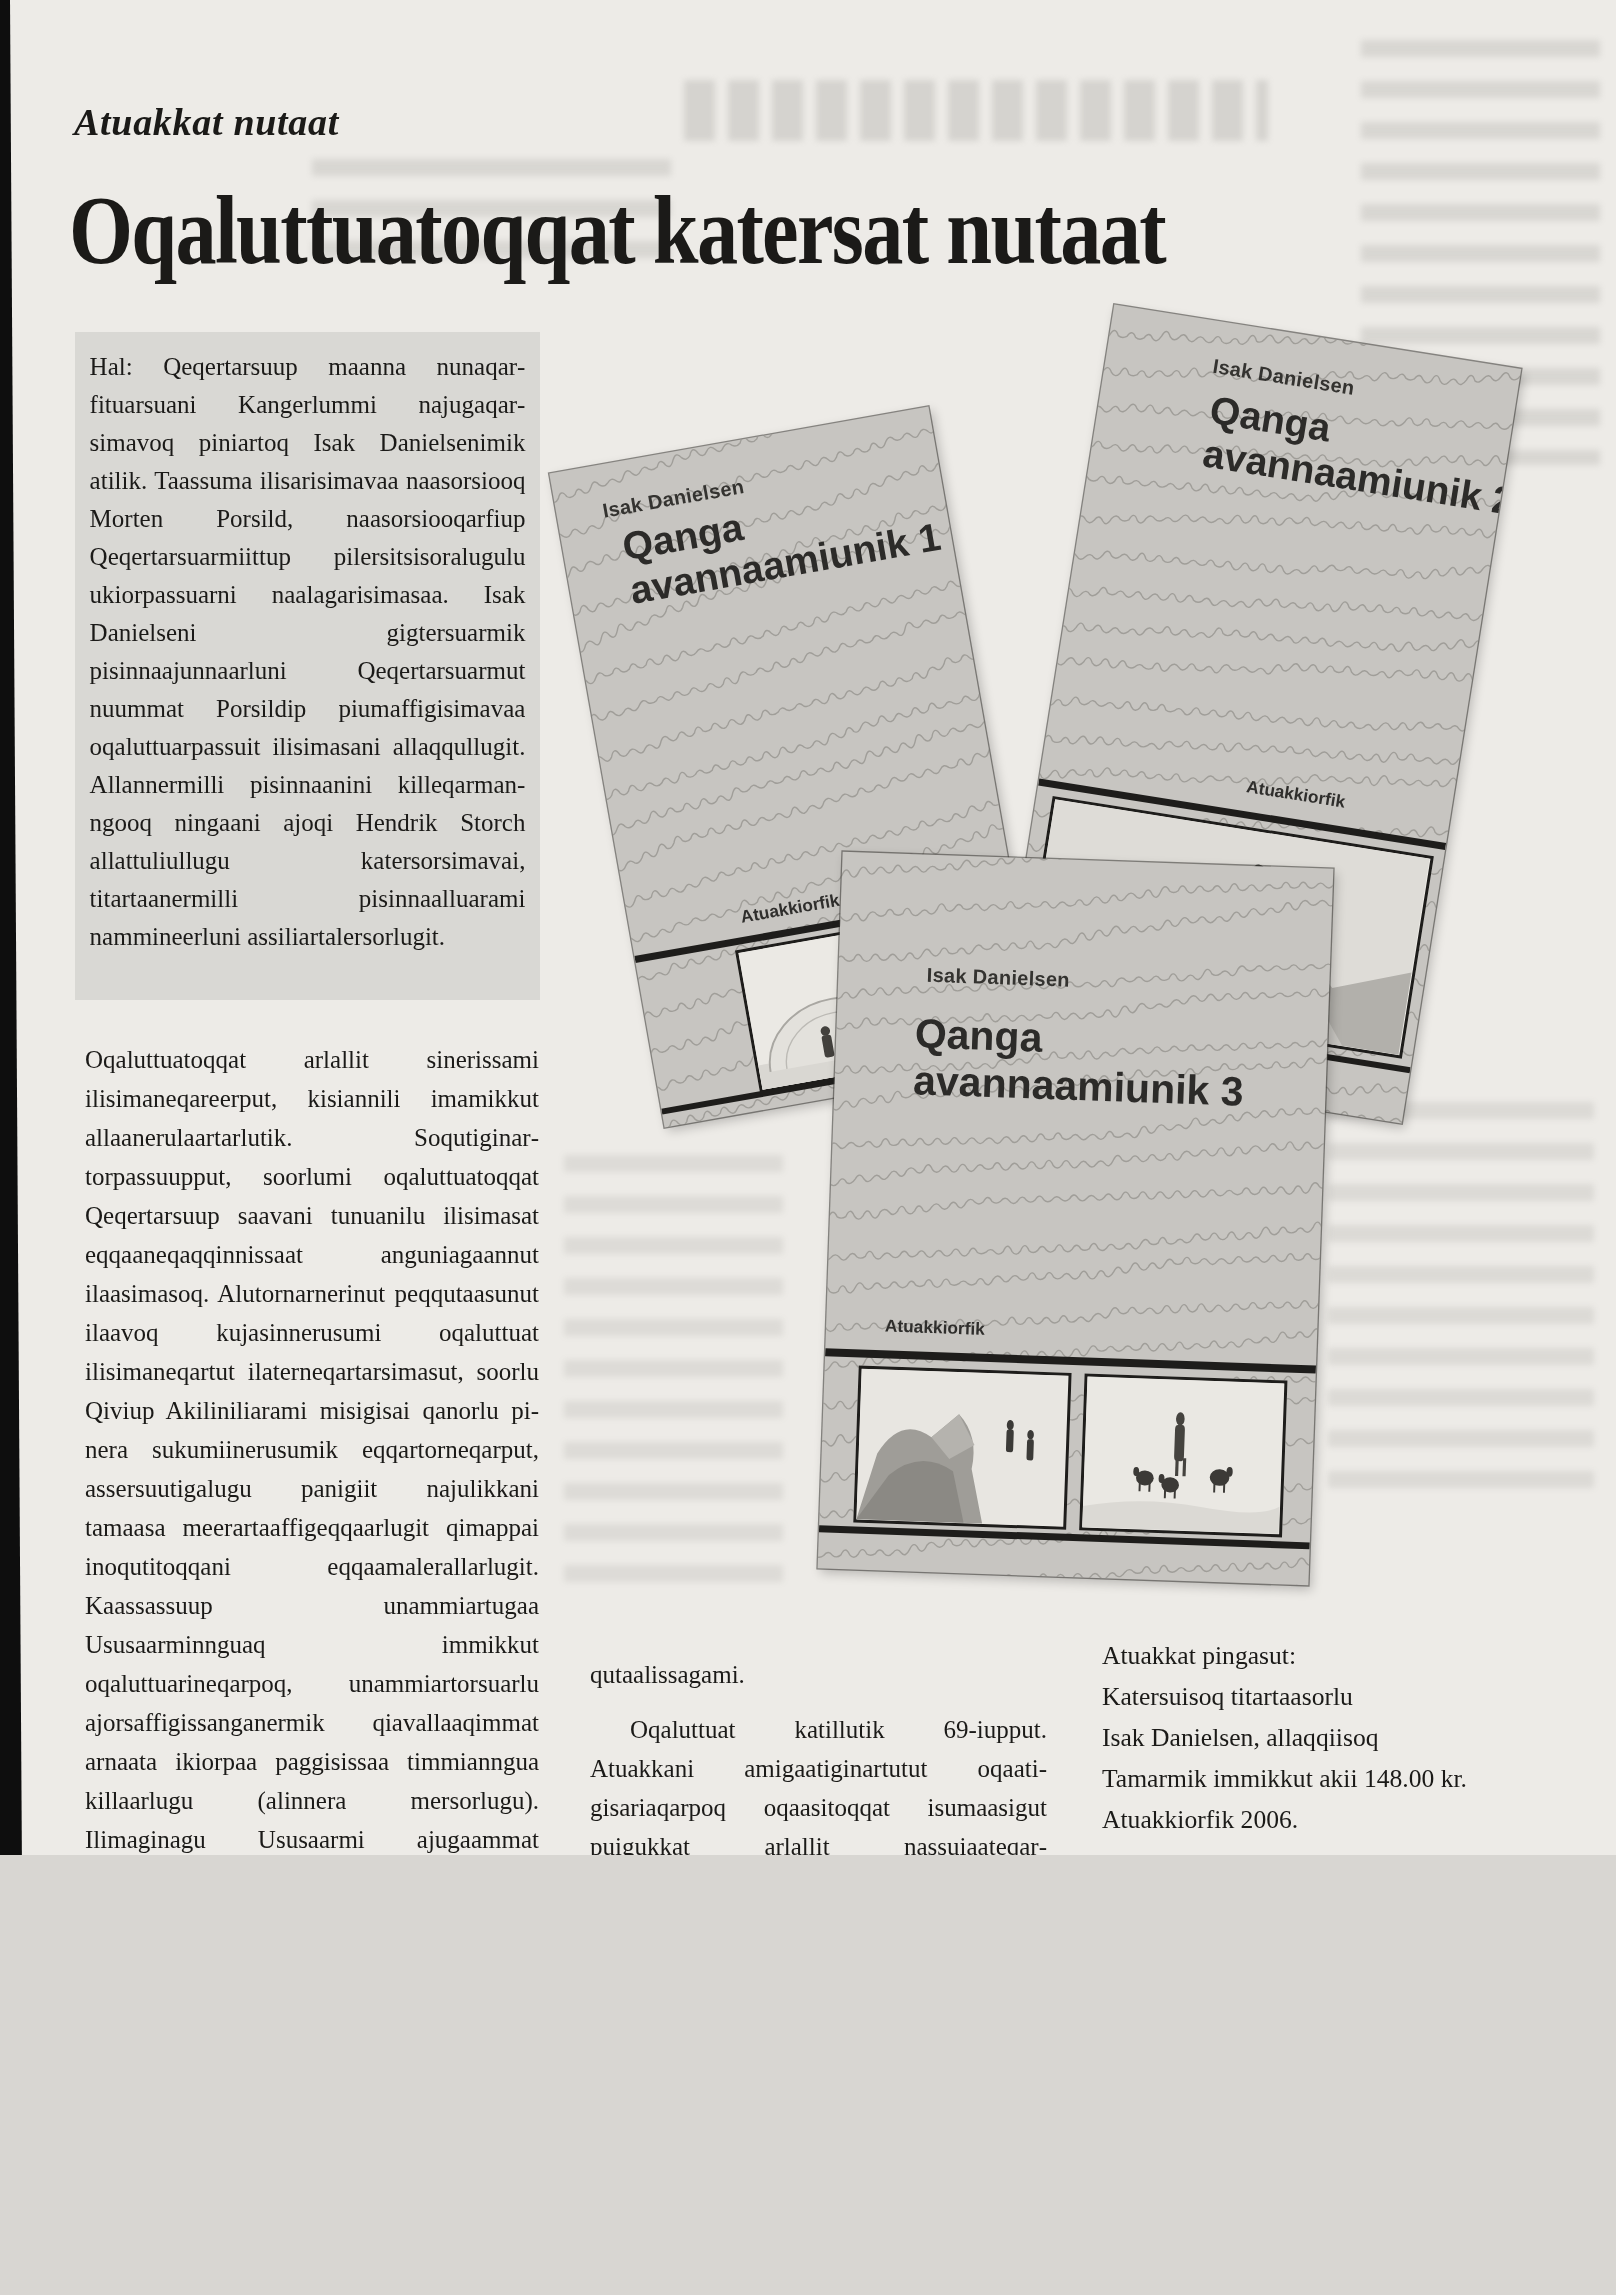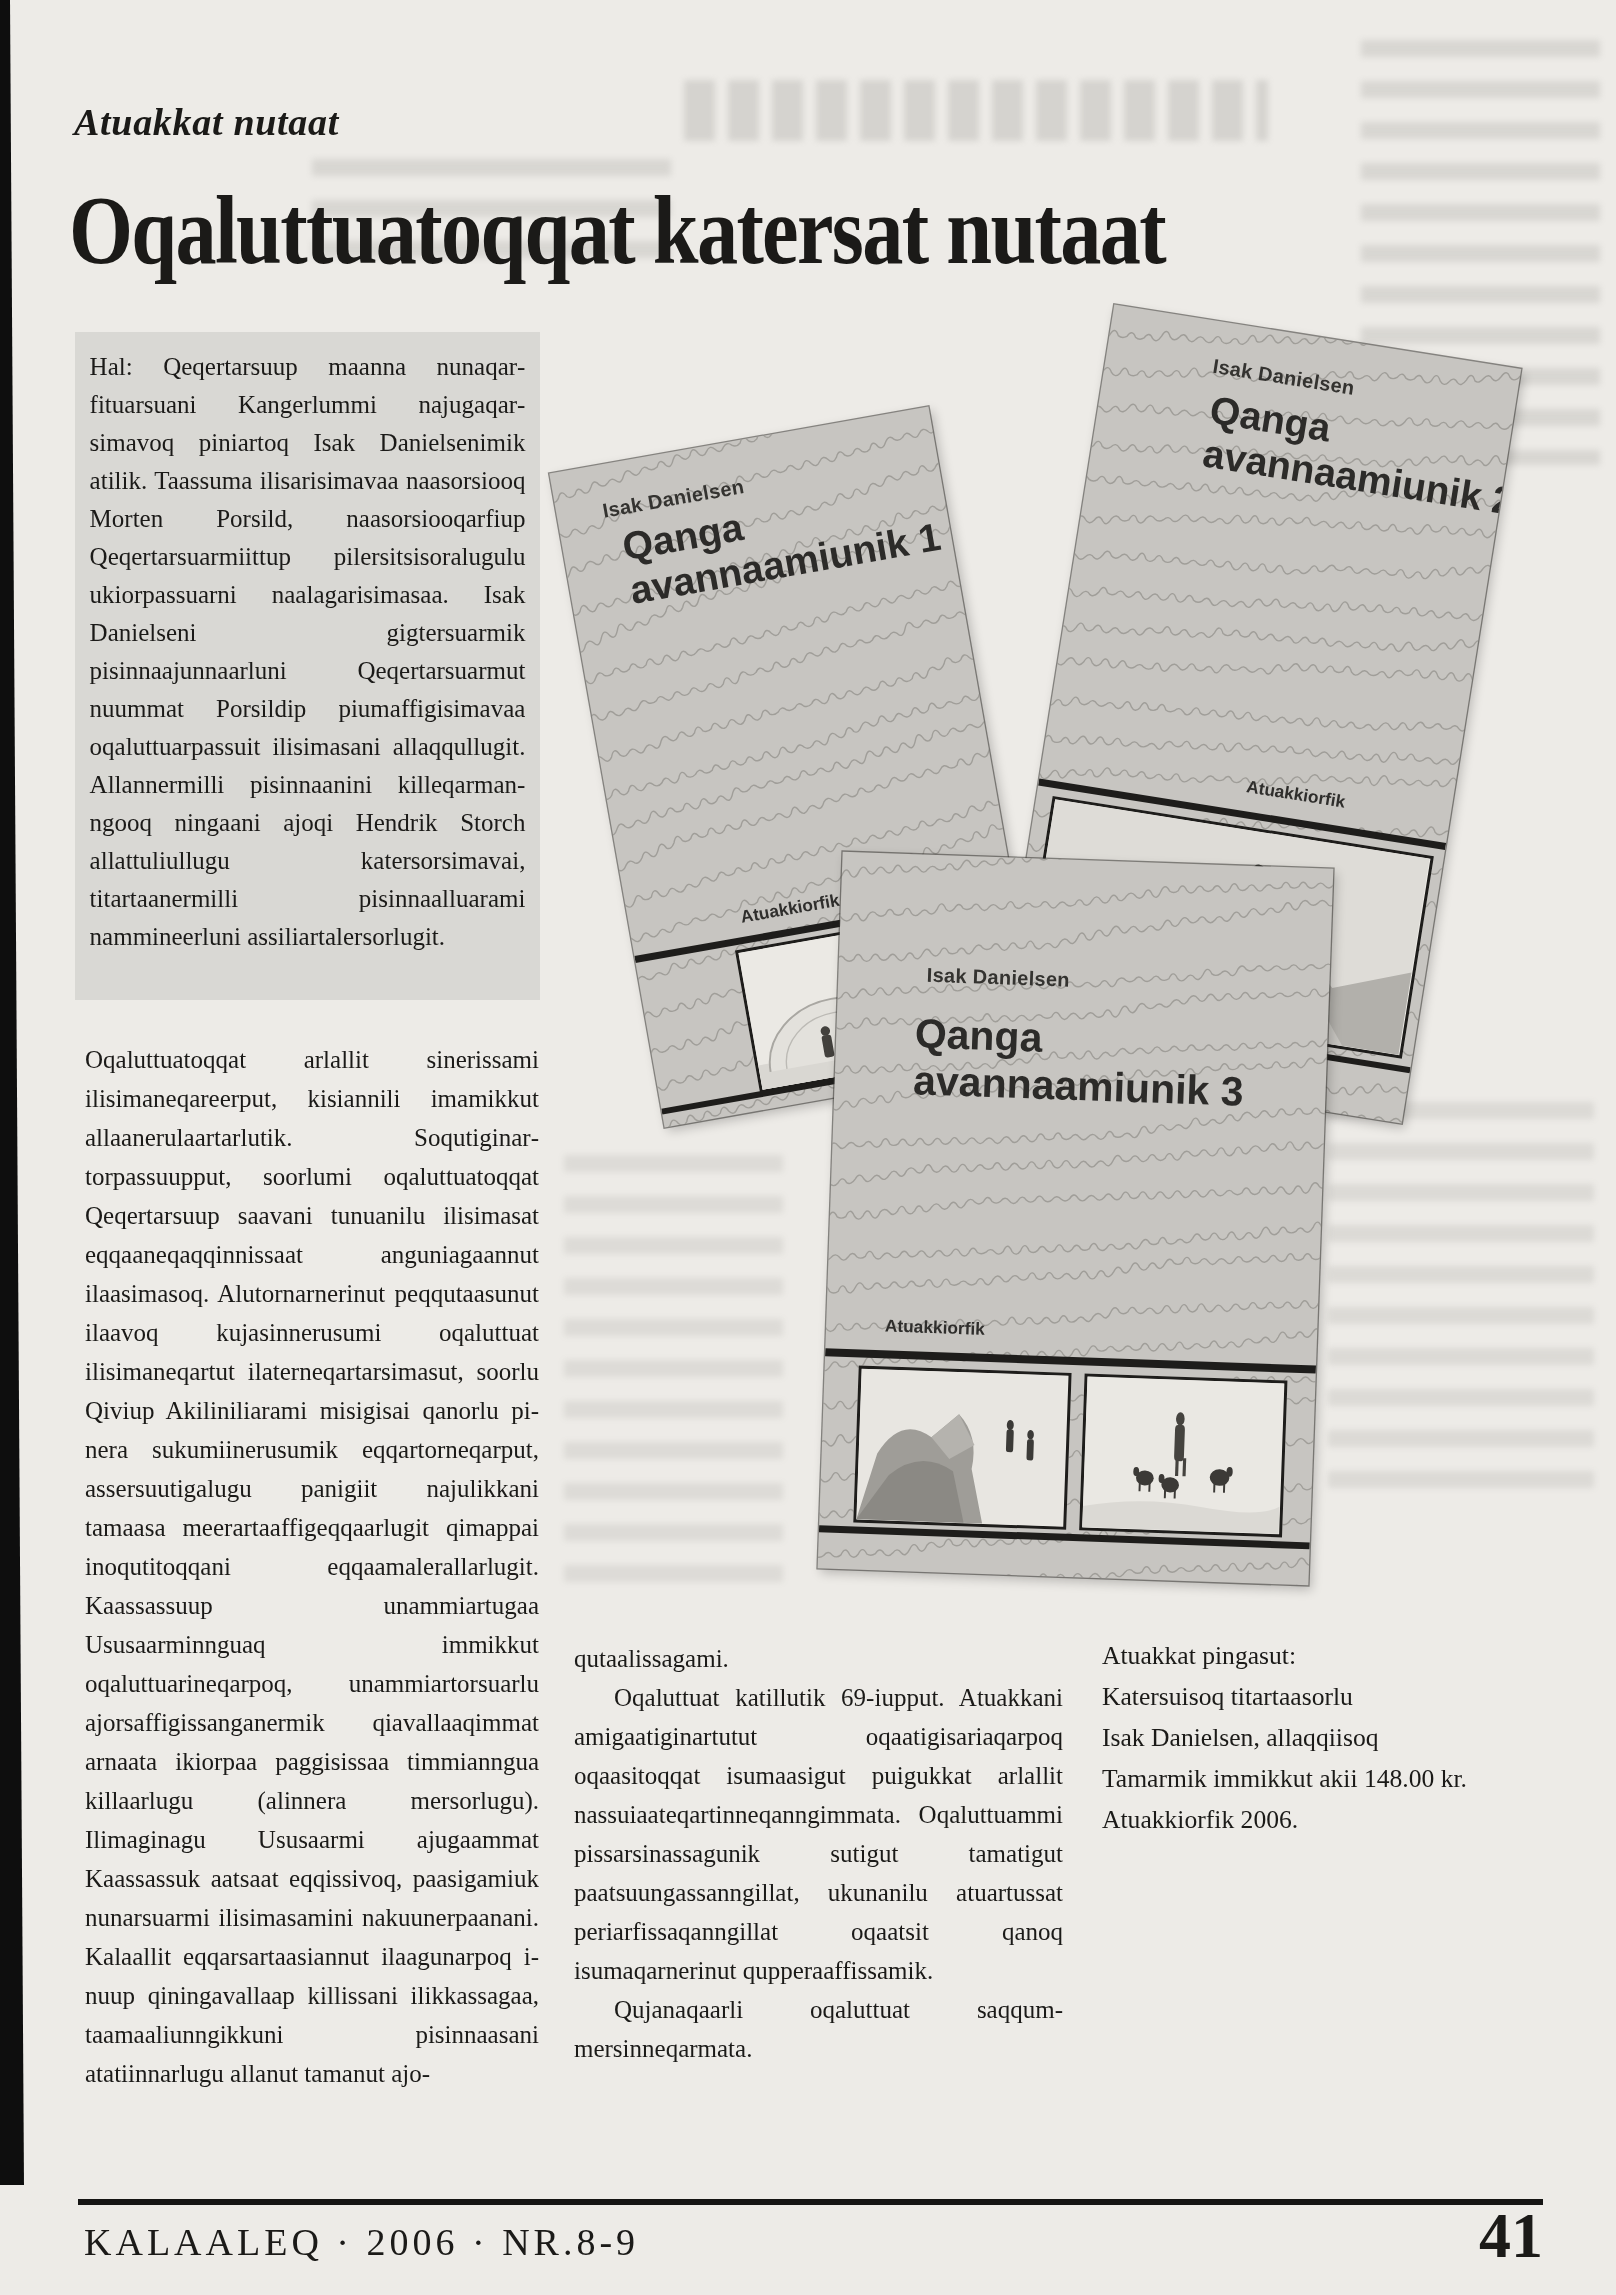--- a/index.html
+++ b/index.html
@@ -1,33 +1,33 @@
 <!DOCTYPE html>
 <html style="font-size:10.6px"><head>
 <meta charset="utf-8">
 <style>
   html,body{margin:0;padding:0;background:#d8d6d2;}
   #page{
-    position:relative;width:1616px;height:2295px;margin:0 auto;
+    position:relative;width:1616px;height:1855px;margin:0 auto;
     background:#edebe7;overflow:hidden;
     font-family:"Liberation Serif", serif;color:#1b1a18;
   }
   
   .edge-bar{position:absolute;left:0;top:0;width:24px;height:2185px;background:#0e0e0e;
     clip-path:polygon(0 0,10px 0,24px 100%,0 100%);}
   
   .kicker{position:absolute;left:74px;top:100px;font-size:38px;font-weight:bold;font-style:italic;letter-spacing:0.7px;}
   .headline{position:absolute;left:69px;top:174px;font-size:98px;font-weight:bold;letter-spacing:-2px;
     white-space:nowrap;transform:scaleX(0.84);transform-origin:left top;}
   
   .graybox{position:absolute;left:75px;top:332px;width:465px;height:668px;background:#d9d8d4;}
   .lead{padding:16px 14.6px 0 14.6px;font-size:25px;line-height:38px;text-align:justify;font-family:Liberation Serif, serif;}
   .col1b{position:absolute;left:85px;top:1040px;width:454px;font-size:25px;line-height:39px;text-align:justify;}
   .col2{position:absolute;left:574px;top:1639px;width:489px;font-size:25px;line-height:39px;text-align:justify;}
-  .col2 p{margin:0;}
+  .col2 p{margin:16px;}
   .col2 p.ind{text-indent:1.6em;}
   .col3{position:absolute;left:1102px;top:1635px;width:458px;font-size:25.6px;line-height:41px;}
   
   .footrule{position:absolute;left:78px;top:2199px;width:1465px;height:6px;background:#161514;}
   .journal{position:absolute;left:84px;top:2220px;font-size:38px;letter-spacing:4px;}
   .pagenum{position:absolute;left:1479px;top:2199px;font-size:64px;font-weight:bold;}
   
   .book{position:absolute;background:#c7c5c1;overflow:hidden;
     box-shadow:0 0 0 1.3px rgba(55,53,50,.55), 3.3px 4.6px 10.6px rgba(0,0,0,.22);}
   #book1{left:604px;top:435px;width:385px;height:664px;transform:rotate(-10deg);z-index:2;}

